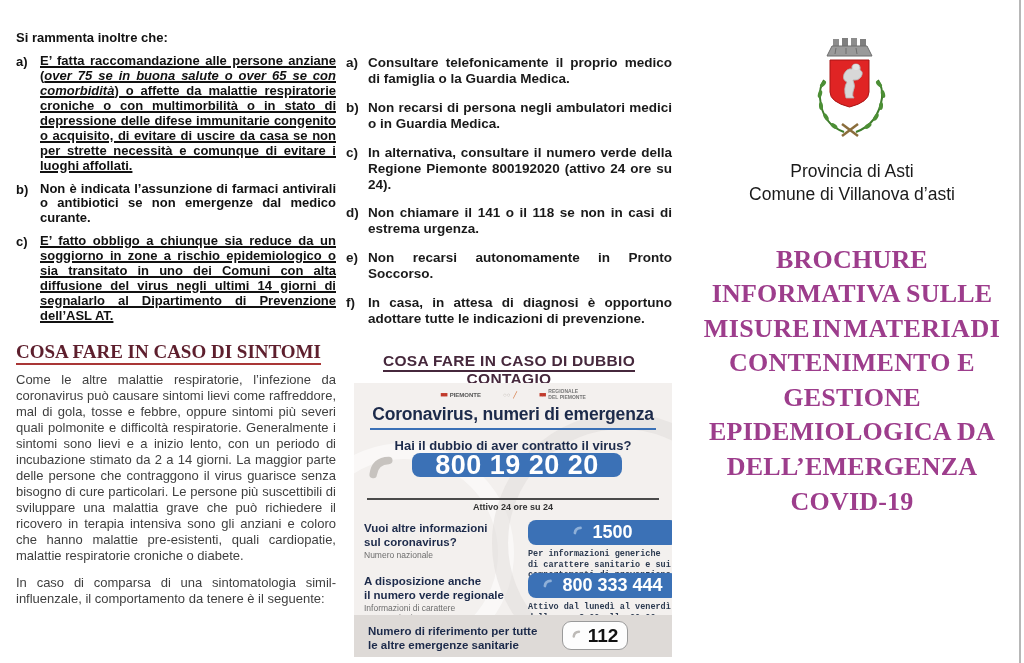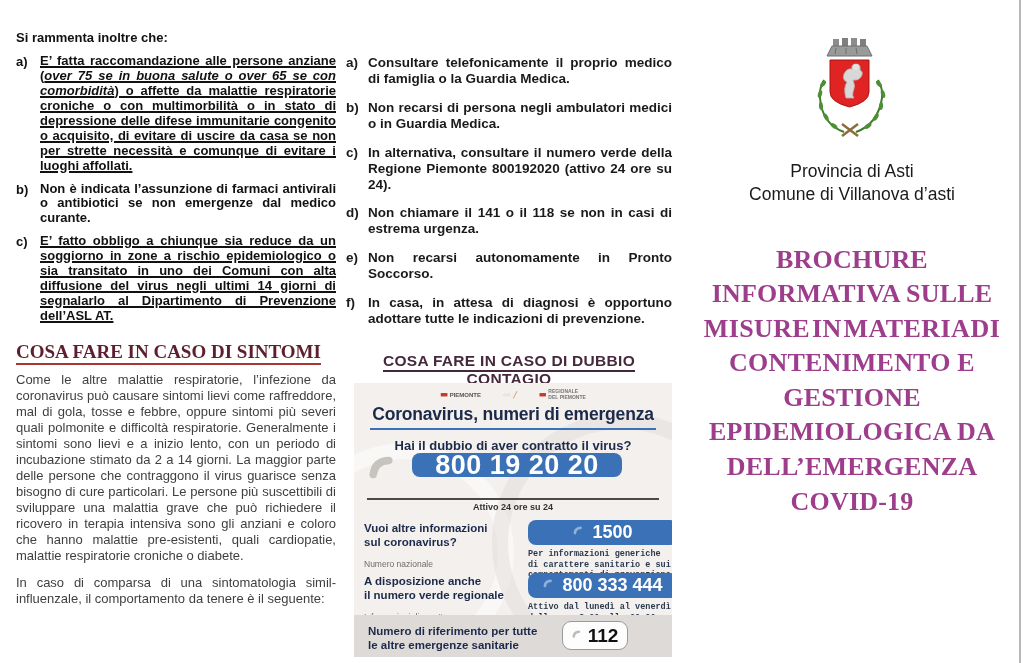--- a/index.html
+++ b/index.html
@@ -65,21 +65,21 @@
            display:flex; align-items:center; justify-content:center; }
   .btn-main { position:absolute; left:58px; top:0; width:210px; height:24px; font-size:27px;
            letter-spacing:.5px; }
   .ig-divider { position:absolute; top:115px; left:4%; width:92%; height:1.5px; background:#4a4a4a; }
   .ig-note { position:absolute; top:119px; left:0; width:100%; text-align:center;
            font-size:9px; font-weight:bold; color:#333; }
 
   .ig-row { position:absolute; left:10px; width:298px; }
   .row2 { top:137px; } .row3 { top:190px; }
   .ig-label { font-size:11.5px; font-weight:bold; color:#1c2a4a; line-height:1.2; }
-  .ig-sub   { font-size:8.5px; color:#6d6d6d; margin-top:9px; line-height:1.2; }
+  .ig-sub   { font-size:8.5px; color:#6d6d6d; margin-top:0; line-height:1.2; }
   .ig-left  { position:absolute; left:0; top:2px; width:140px; }
   .ig-right { position:absolute; left:148px; top:0; width:150px;margin-left:16px; }
   .btn-sm { width:150px; height:25px; font-size:18px; gap:6px; }
   .ig-desc { font-size:8.5px; font-weight:bold; color:#2c3a50; margin-top:4px; line-height:1.25;font-family:Liberation Mono, monospace; }
 
   .ig-footer { position:absolute; left:0; top:232px; width:100%; height:52px; background:#dedad7; }
   .ig-footer-label { position:absolute; left:14px; top:9px; font-size:11.5px; font-weight:bold;
            color:#1c2a4a; line-height:1.25; }
   .pill-112 { position:absolute; left:208px; top:6px; width:66px; height:29px; background:#fdfdfd;
            border:1.5px solid #9a9a9a; border-radius:9px; display:flex; align-items:center;

